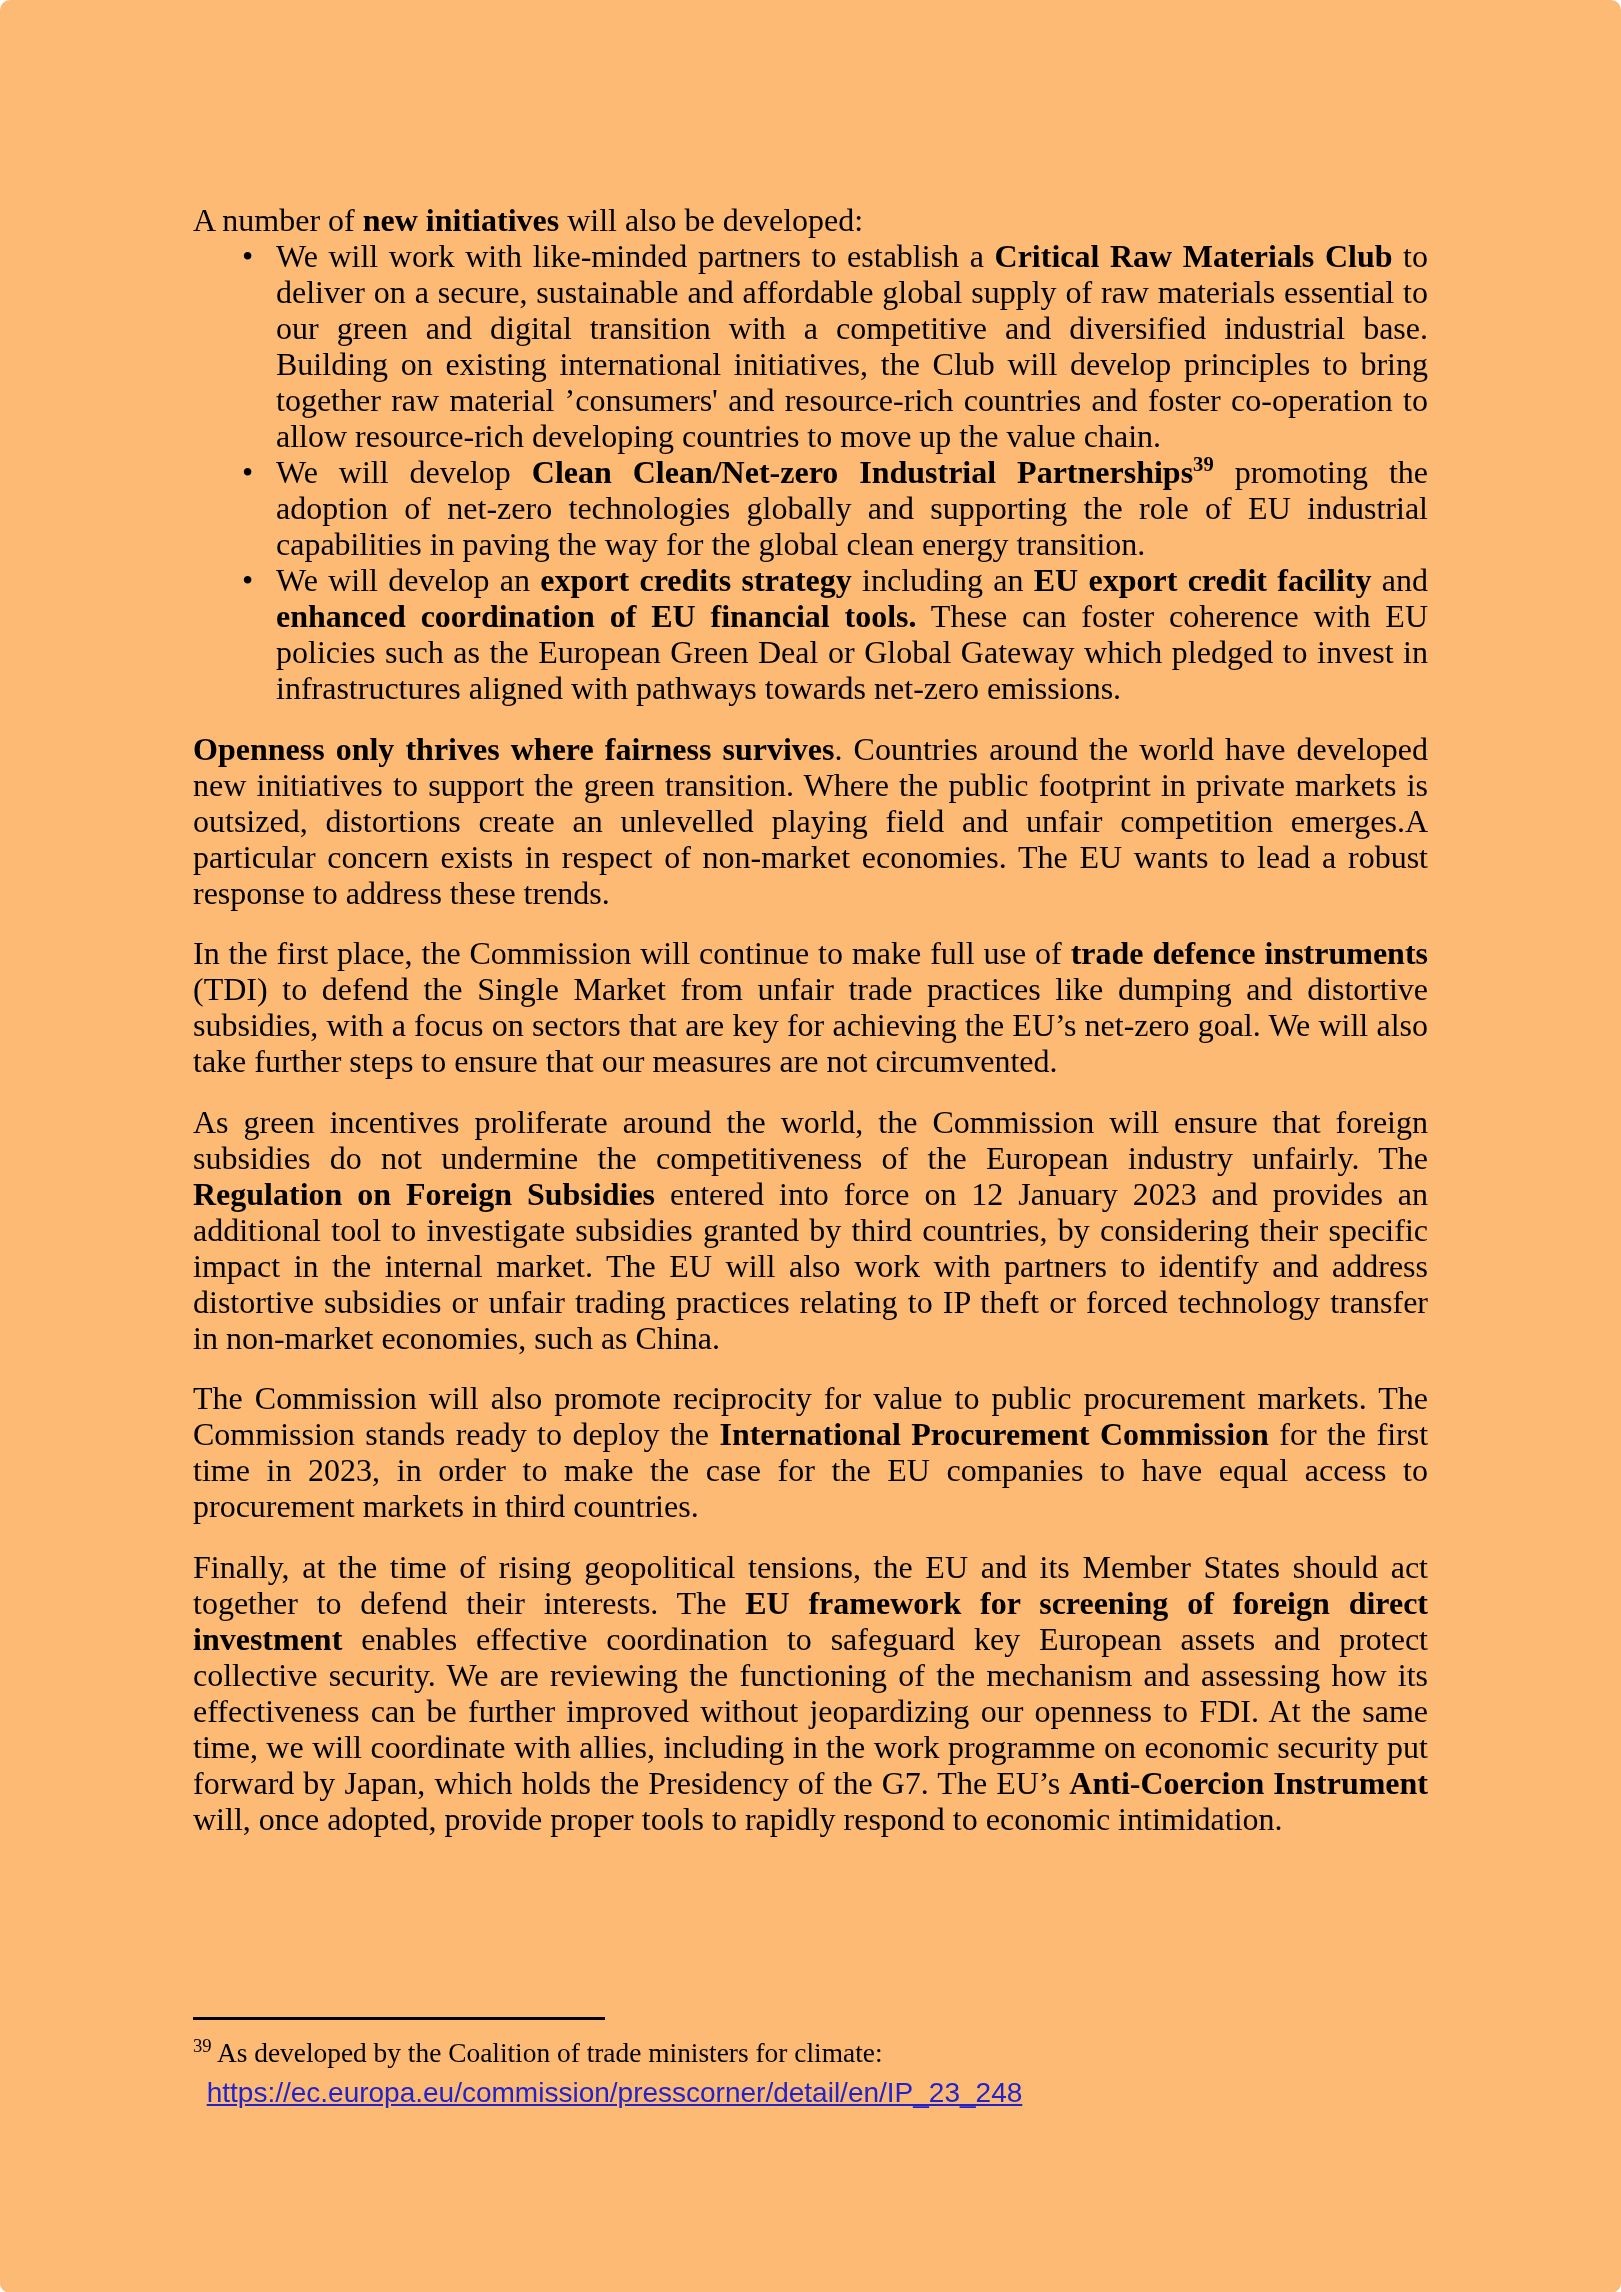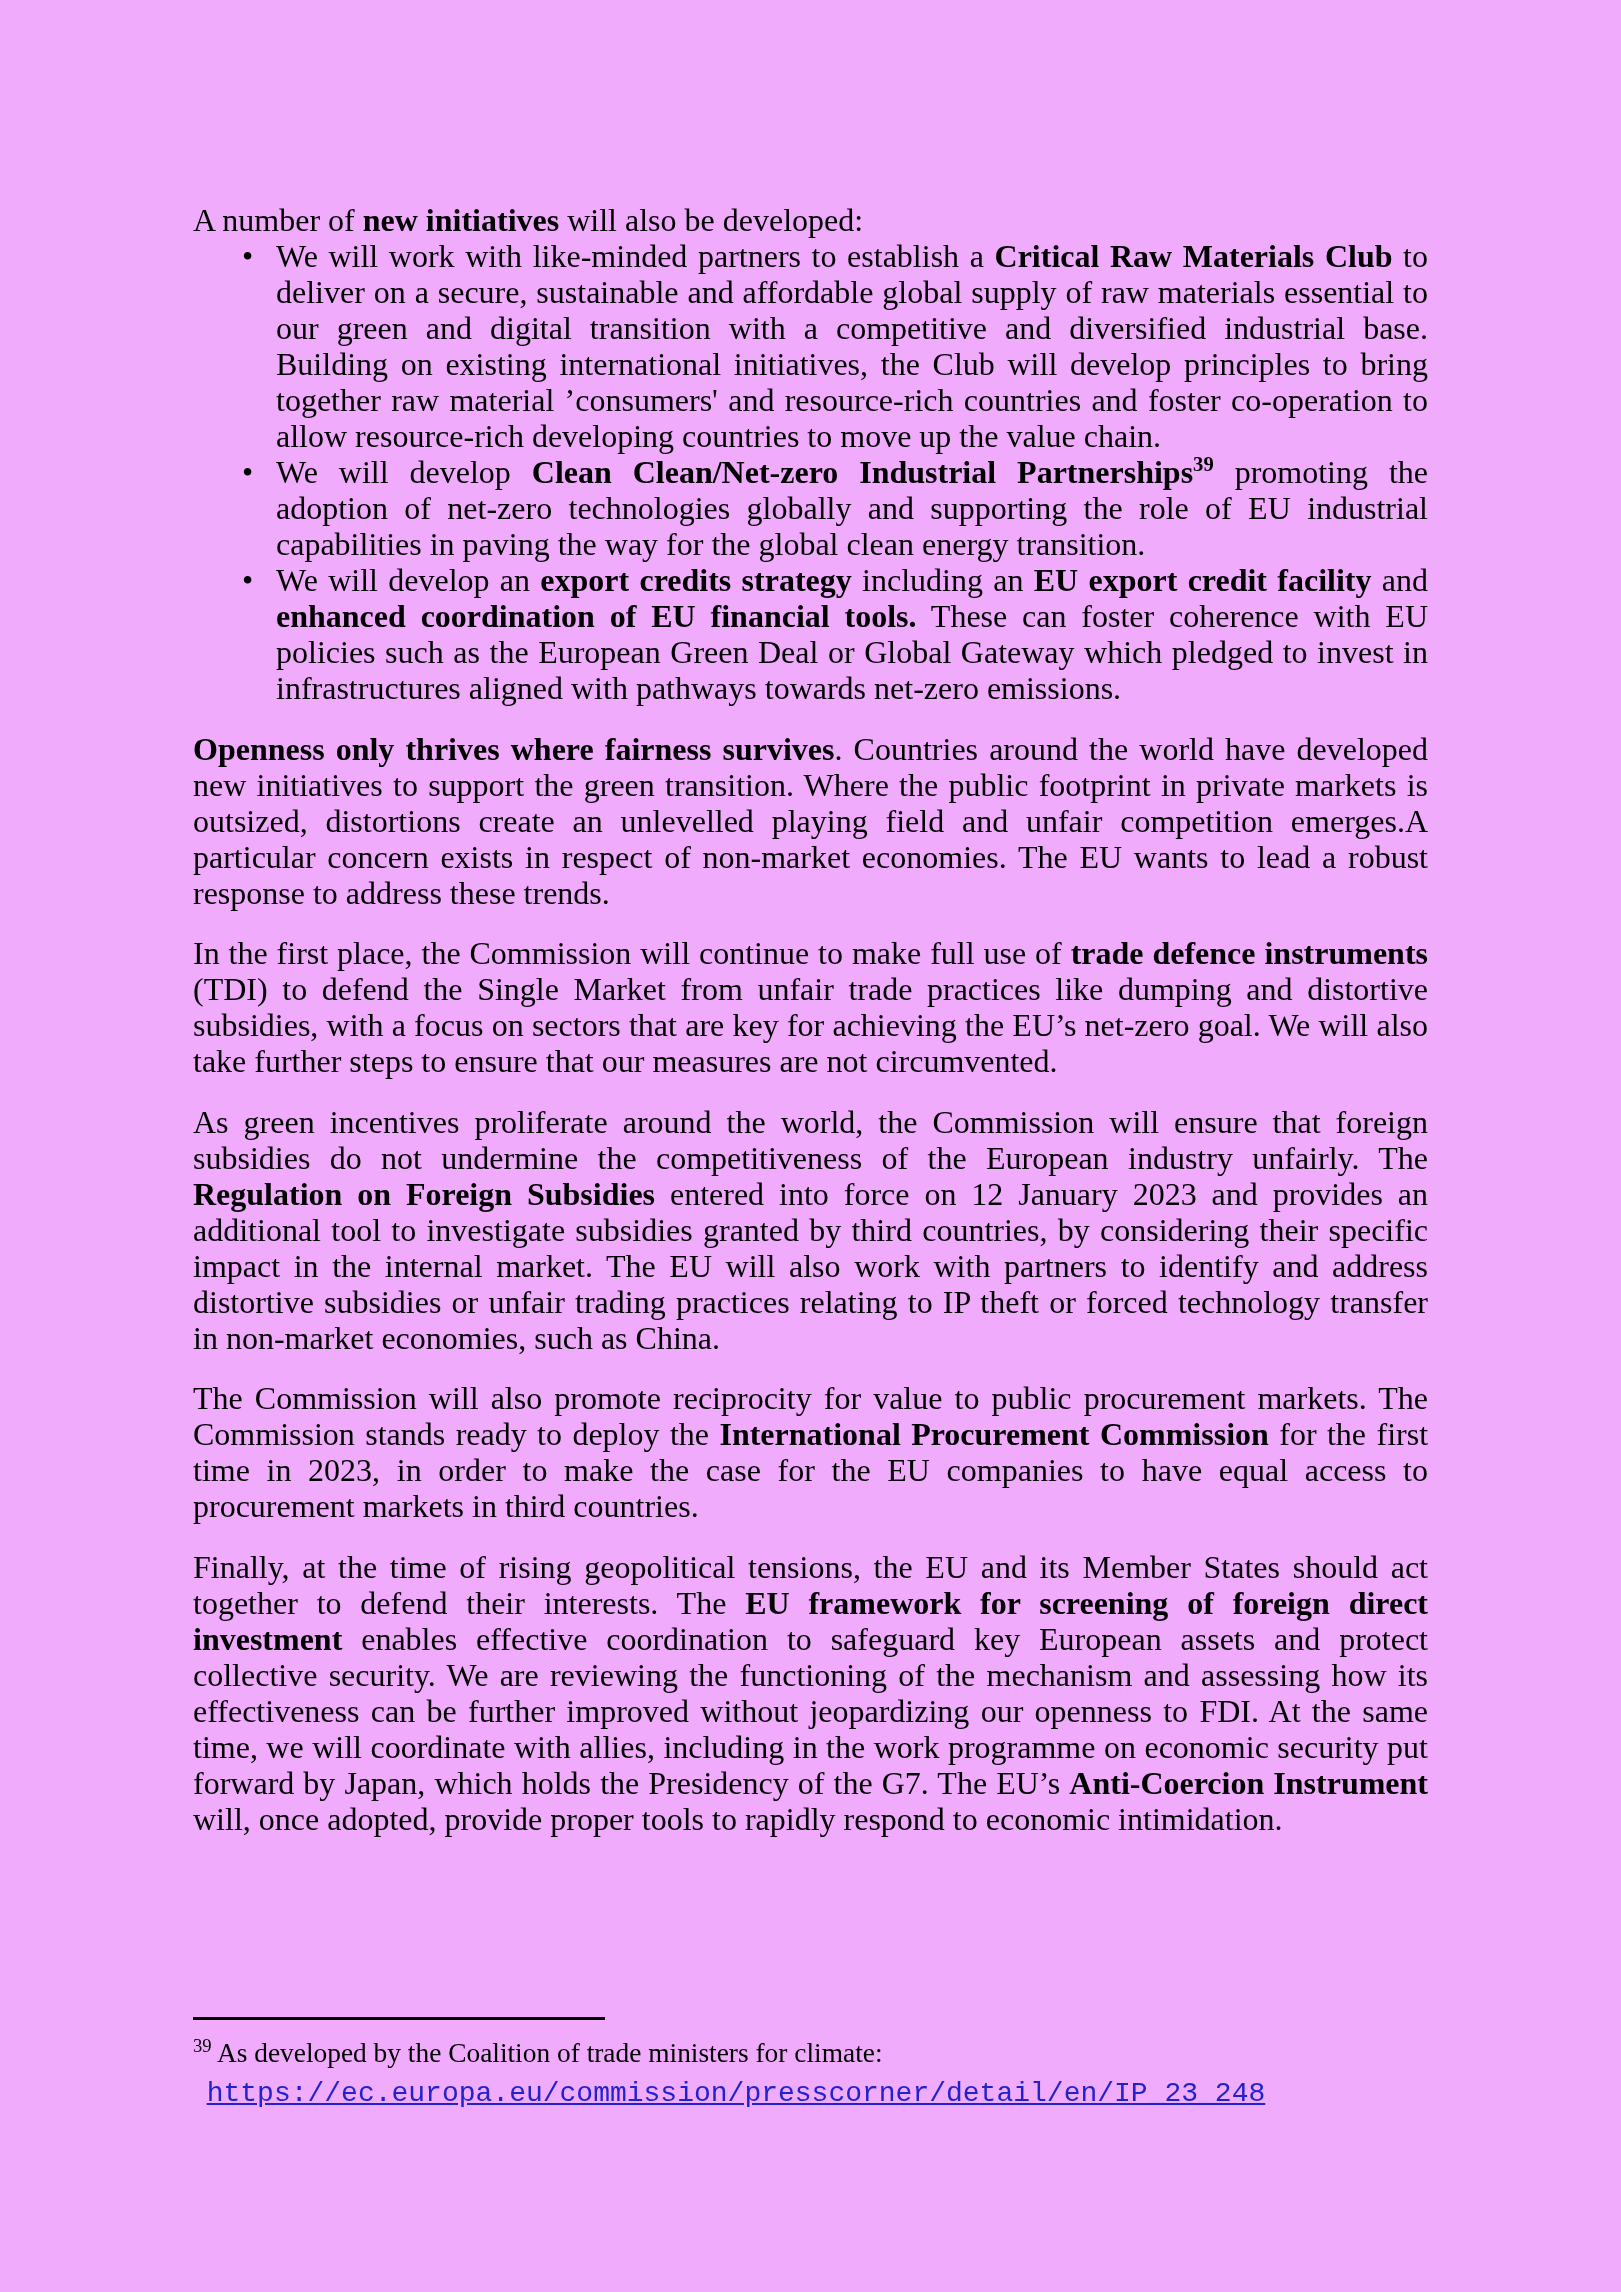--- a/index.html
+++ b/index.html
@@ -1,39 +1,40 @@
 <!DOCTYPE html>
 <html><head>
 <meta charset="utf-8">
 <style>
   html,body { margin:0; padding:0; background:#ffffff; }
   .page {
     position:relative;
     width:1621px;
     height:2293px;
-    background:#f0abfc;
+    background:#fdba74;
     font-family:"Liberation Serif","DejaVu Serif",serif;
     font-size:32px;
     color:#000000;
     overflow:hidden;
+    border-radius:10px;
   }
   .content { position:absolute; left:193px; top:202px; width:1235px; }
   .para { text-align:justify; line-height:36px; margin:0 0 24.5px 0; }
   .intro { margin:0; }
   .b { font-weight:bold; }
   .sup { font-size:20.6px; vertical-align:super; line-height:0; }
   .bullets { margin:0 0 24.5px 0; }
   .bullet { position:relative; padding-left:83px; text-align:justify; line-height:36px; }
   .dot { position:absolute; left:49px; top:0; }
   .footnote { position:absolute; left:193px; top:2017px; width:1235px; font-size:27.4px; line-height:39px; }
   .fn-rule { width:412px; height:0; border:0; border-top:3.9px solid #000000; margin:0 0 13.7px 0; }
   .fn-sup { font-size:18.6px; vertical-align:super; line-height:0; }
   .fn-link-line { margin-left:13.7px; }
   .fn-link {
-    font-family:Liberation Mono, monospace;
+    font-family:Liberation Sans, sans-serif;
     color:#2222CC;
     text-decoration:underline;
     font-size:28px;
     cursor:pointer;
   }
   .page-num { position:absolute; top:2161px; left:0; width:100%; text-align:center; font-size:30px; }
 </style>
 </head>
 <body>
 

